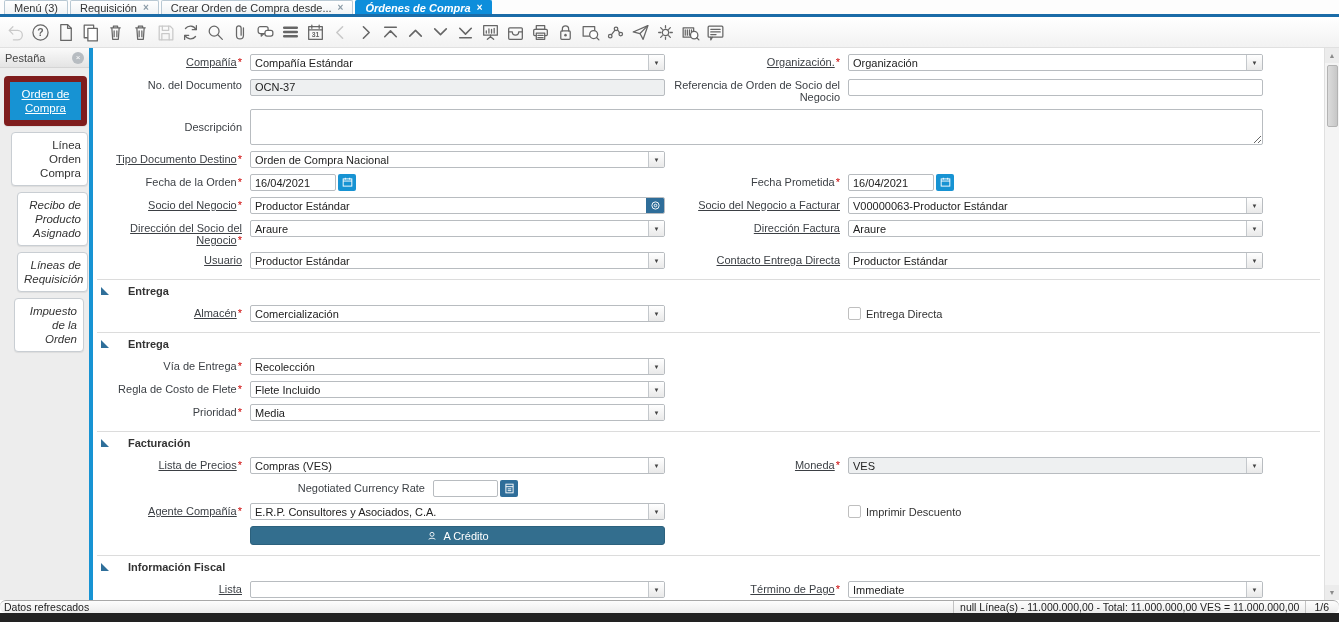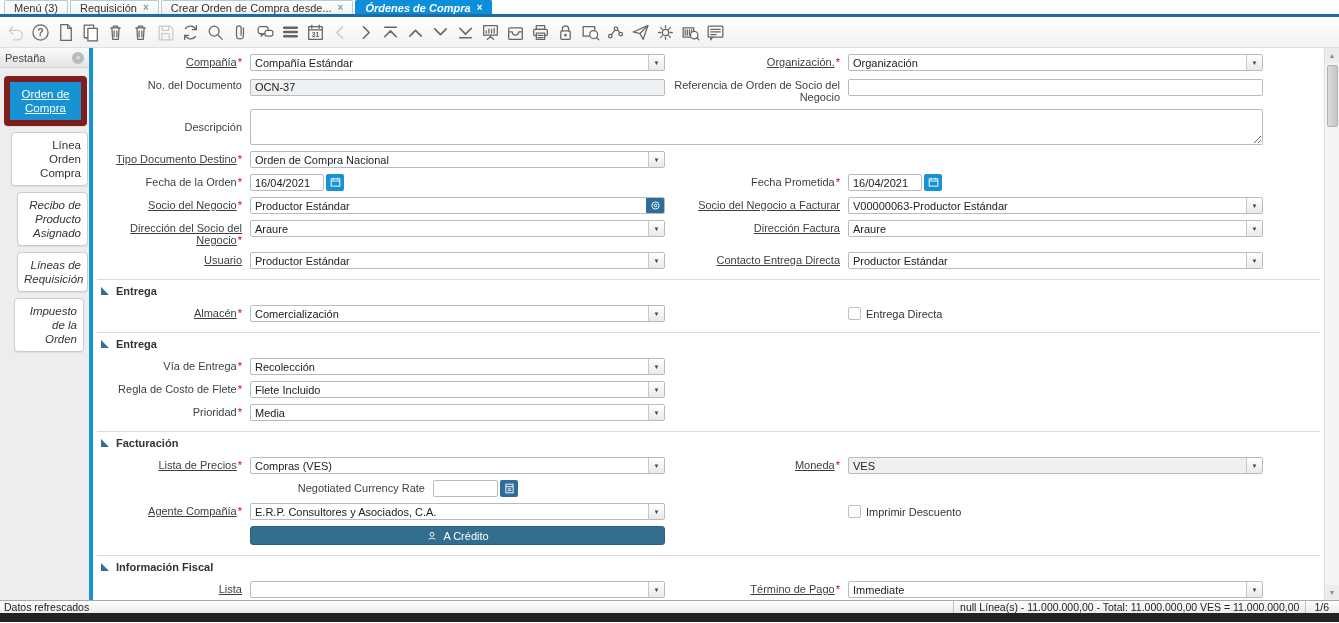--- a/index.html
+++ b/index.html
@@ -62,49 +62,49 @@
     font-size:11px; color:#222; padding:0 4px; font-family:inherit; width:100%; }
   .inp.dis { background:#eef0f1; }
   textarea.ta { width:1013px; height:36px; border:1px solid #b8bcc0; border-radius:2px;
     font-size:11px; font-family:inherit; padding:2px 4px; }
   .mini-btn { width:18px; height:17px; border-radius:2px; display:flex; align-items:center;
     justify-content:center; margin-left:2px; flex:0 0 auto; }
   .mini-btn svg { width:13px; height:13px; stroke:#fff; fill:none; stroke-width:1.3; }
   .bg-bright { background:#1793d3; }
   .bg-steel { background:#2e6d99; }
   .attached { margin-left:0; border-radius:0 2px 2px 0; height:17px; }
-  .dtw { width:74px; }
+  .dtw { width:86px; }
   .cbrow { display:flex; align-items:center; gap:5px; padding-top:2px; }
   .cb { width:13px; height:13px; border:1px solid #bfbfbf; border-radius:2px; background:#fff;
     flex:0 0 auto; }
   .cbl { font-size:11px; color:#333; }
 
   .sect { border-top:1px solid #dcdcdc; margin:10px 4px 8px 0; padding:5px 0 0 4px;
-    display:flex; align-items:center; gap:7px; }
+    display:flex; align-items:center; gap:19px; }
   .tri { width:0; height:0; border-left:8px solid #2f6f9a; border-top:8px solid transparent; }
   .sect-t { font-size:11px; font-weight:700; color:#333; }
 
   .btn-credito { width:415px; height:19px; background:#336e8e; border:1px solid #2c617d;
     border-radius:3px; color:#fff; font-size:11px; display:flex; align-items:center;
     justify-content:center; gap:5px; }
   .btn-credito svg { width:12px; height:12px; stroke:#fff; fill:none; stroke-width:1.3; }
 
   
   .vscroll { width:15px; background:#f4f4f4; border-left:1px solid #e0e0e0;
     display:flex; flex-direction:column; align-items:center; }
   .sarr { height:15px; width:15px; font-size:7px; color:#8b8b8b; display:flex;
     align-items:center; justify-content:center; background:#ececec; }
   .sthumb { width:11px; height:62px; background:linear-gradient(90deg,#dcdcdc,#c7c7c7);
     border:1px solid #b3b3b3; border-radius:2px; margin-top:2px; }
   .sspace { flex:1; }
 
   
   .statusbar { height:13px; background:linear-gradient(#fdfdfd,#ececec);
     border-top:1px solid #a8a8a8; display:flex; align-items:flex-start; font-size:10.5px;
-    color:#222; padding:0 2px; }
+    color:#222; padding:0 2px;border-radius:6px; }
   .sb-left { flex:1; padding-left:2px; }
   .sb-right { border-left:1px solid #c2c2c2; padding:0 6px; white-space:nowrap; }
   .sb-page { border-left:1px solid #c2c2c2; padding:0 8px 0 8px; }
   .bottombar { height:9px; background:#222; }
 </style>
 </head>
 <body>
 
 <div class="tabbar">
   <div class="wtab">

